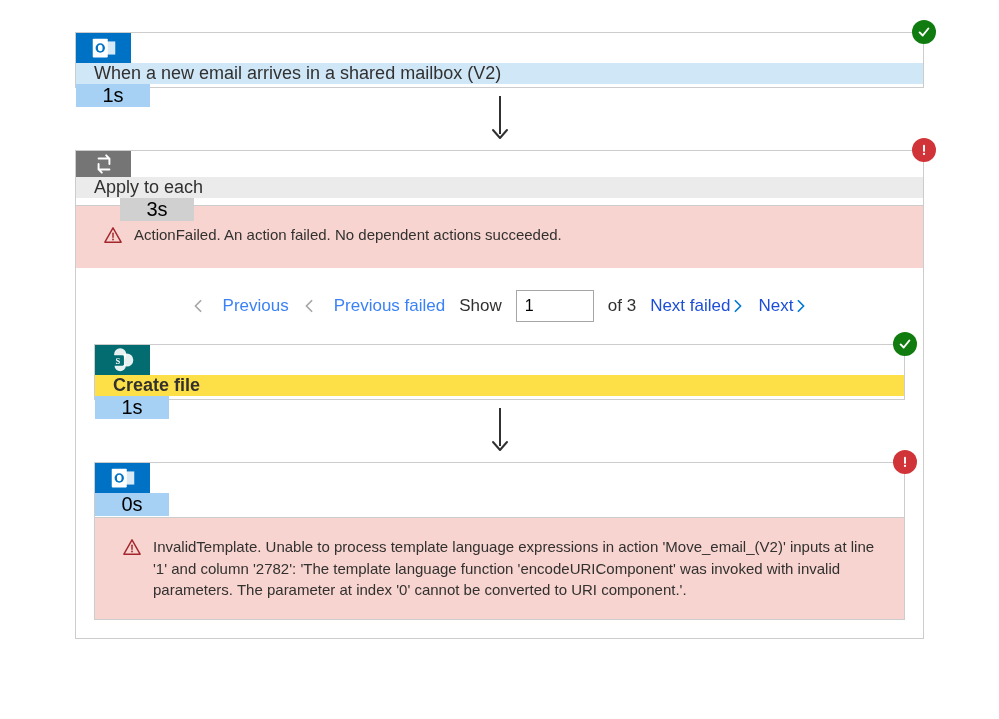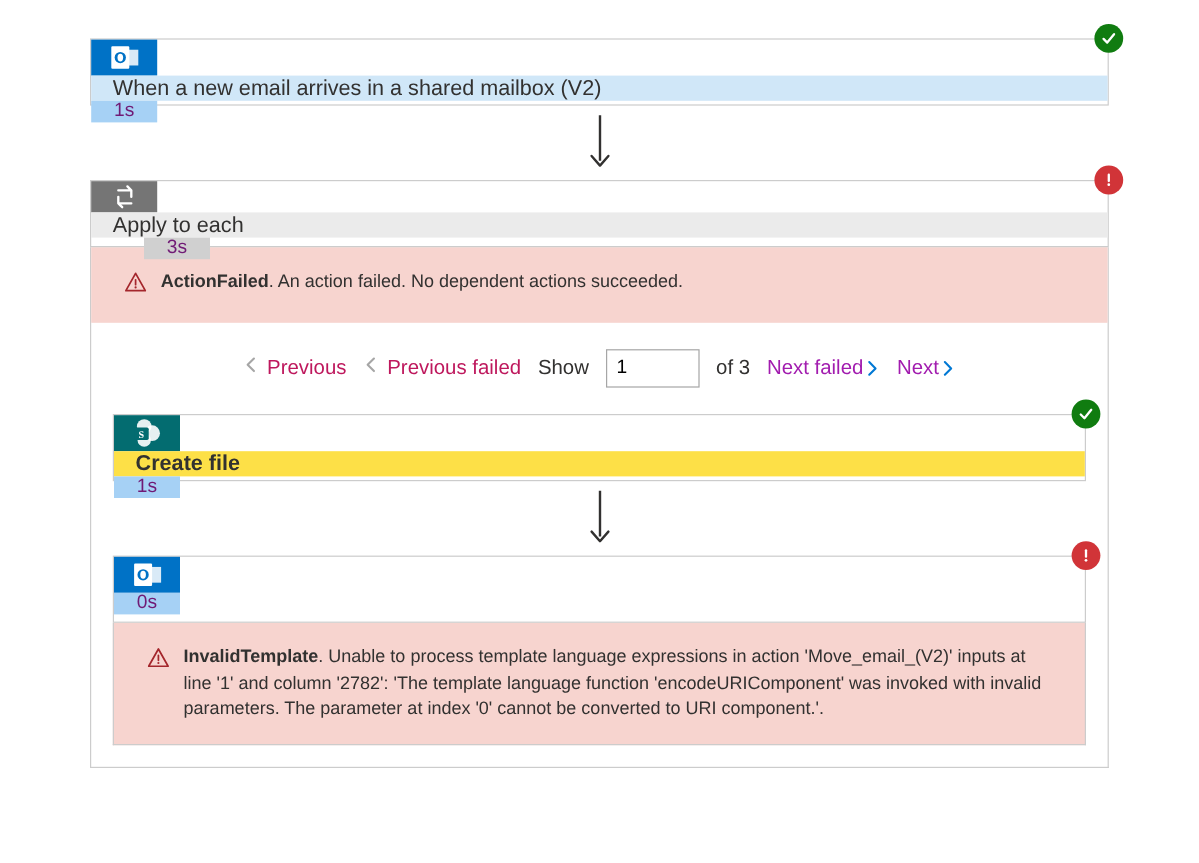--- a/index.html
+++ b/index.html
@@ -34,26 +34,26 @@
   }
   .action-title {
     flex: 1;
     display: flex;
     align-items: center;
     padding-left: 18px;
     font-size: 18px;
     color: #323130;
   }
   .action-duration {
-    width: 55px;
-    display: flex;
-    align-items: center;
-    justify-content: center;
-    font-size: 16px;
-    color: #701a75;
+    width: 74px;
+    display: flex;
+    align-items: center;
+    justify-content: center;
+    font-size: 20px;
+    color: #000000;
   }
   .card-outlook .action-icon { background: #0072c6; }
   .card-outlook .action-title { background: #d0e7f8; }
   .card-outlook .action-duration { background: #a6d1f5; }
   .card-loop .action-icon { background: #757575; }
   .card-loop .action-title { background: #ebebeb; }
   .card-loop .action-duration { background: #d0d0d0; margin-left: 44px; }
   .card-sp .action-icon { background: #036c70; }
   .card-sp .action-title { background: #fde047; font-weight: bold; }
   .card-sp .action-duration { background: #a6d1f5; }
@@ -89,32 +89,32 @@
     align-items: flex-start;
     gap: 12px;
     font-size: 15px;
     line-height: 1.45;
     color: #323130;
   }
   .error-banner .warn-icon {
     flex-shrink: 0;
     margin-top: 2px;
   }
-  .error-text strong { font-weight: 700; text-align: right; }
+  .error-text strong { font-weight: 400; text-align: right; }
   .pager {
     display: flex;
     align-items: center;
     justify-content: center;
     gap: 14px;
     padding: 22px 0;
     font-size: 17px;
     color: #323130;
   }
-  .pager .disabled { color: #be185d; display: inline-flex; gap: 8px; }
-  .pager .enabled { color: #a21caf; display: inline-flex; align-items: center; gap: 2px; cursor: pointer; }
+  .pager .disabled { color: #3b82f6; display: inline-flex; align-items: center; gap: 19px; }
+  .pager .enabled { color: #1d4ed8; display: inline-flex; align-items: center; gap: 2px; cursor: pointer; }
   .pager input {
     width: 78px;
     height: 32px;
     border: 1px solid #a6a6a6;
     font-size: 16px;
     padding: 0 8px;
     font-family: inherit;
   }
   .inner-pad { padding: 0 18px 18px 18px; }
   .inner-card-wrap { position: relative; }

